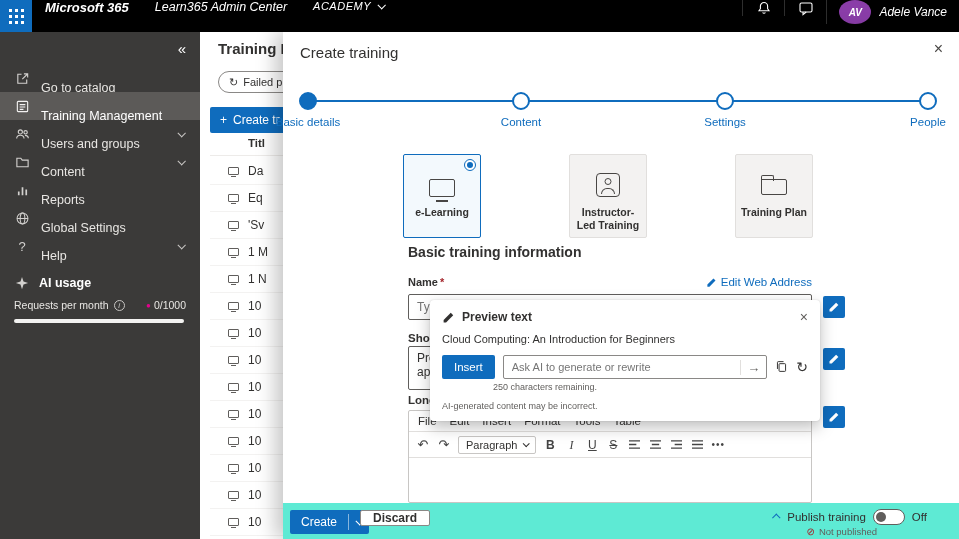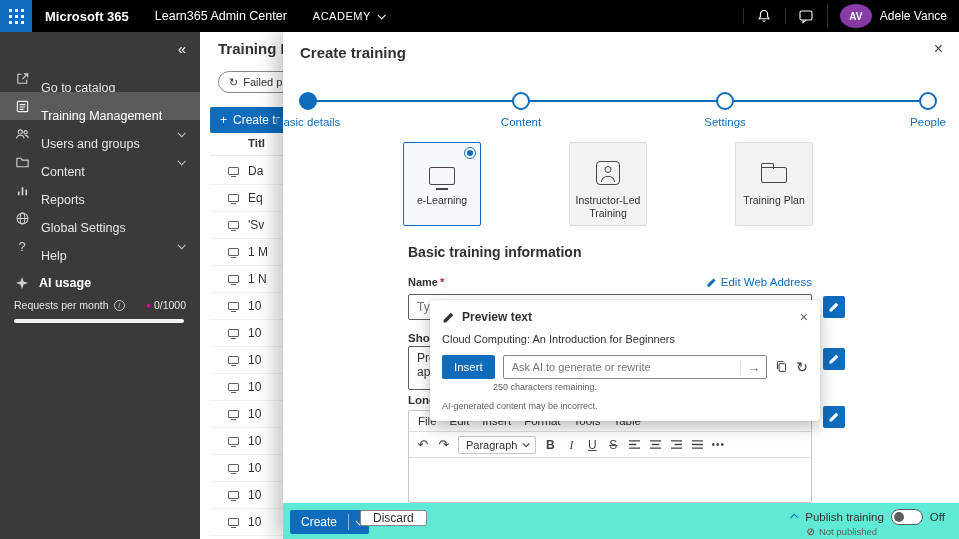--- a/index.html
+++ b/index.html
@@ -1,21 +1,21 @@
 <!DOCTYPE html>
 <html><head>
 <meta charset="utf-8">
 <style>
   * { box-sizing: border-box; margin: 0; padding: 0; }
   html,body { width:959px; height:539px; overflow:hidden; }
   body { font-family:"Liberation Sans", sans-serif; background:#fff; color:#323130; }
   [data-interactable="true"] { cursor:pointer; }
 
   
-  .topbar { height:32px; background:#000; color:#fff; display:flex; align-items:center; }
+  .topbar { height:32px; background:#000; color:#fff; display:flex; align-items:flex-start;font-style:italic; }
   .waffle-btn { width:32px; height:32px; background:#0f6cbd; display:flex; align-items:center; justify-content:center; }
   .tb-seg { display:flex; align-items:center; padding:0 13px; font-size:12.5px; white-space:nowrap; }
   .tb-brand { font-weight:700; font-size:13px; }
   .tb-academy { font-size:11px; letter-spacing:.5px; gap:7px; display:flex; align-items:center; }
   .tb-spacer { flex:1; }
   .tb-icon-btn { width:42px; display:flex; align-items:center; justify-content:center; border-left:1px solid #2e2e2e; }
   .tb-account { display:flex; align-items:center; gap:8px; padding:0 12px; border-left:1px solid #2e2e2e; }
   .avatar { width:32px; height:24px; border-radius:50%; background:#8a3da8; color:#fff; font-size:10px; font-weight:700; display:flex; align-items:center; justify-content:center; }
   .tb-name { font-size:12px; }
 
@@ -49,32 +49,32 @@
   .bg-create { position:absolute; left:10px; top:75px; height:26px; background:#0f6cbd; color:#fff; border-radius:2px; display:flex; align-items:center; gap:6px; padding:0 10px; font-size:12px; white-space:nowrap; }
   .bg-colhead { position:absolute; left:48px; top:105px; font-size:11.5px; font-weight:700; color:#323130; }
   .bg-rule { position:absolute; left:10px; right:0; top:123px; height:1px; background:#edebe9; }
   .bg-rows { position:absolute; left:10px; top:126px; right:0; }
   .bg-row { height:27px; display:flex; align-items:center; gap:9px; padding-left:18px; border-bottom:1px solid #f3f2f1; font-size:12px; color:#323130; white-space:nowrap; }
   .mon-s { width:11px; height:8px; border:1px solid #605e5c; border-radius:1px; position:relative; flex-shrink:0; }
   .mon-s::after { content:""; position:absolute; left:2px; right:2px; bottom:-3px; height:1px; background:#605e5c; }
 
   
   .modal { position:absolute; left:83px; top:0; right:0; bottom:0; background:#fff; box-shadow:-8px 0 18px rgba(0,0,0,.22); }
-  .m-title { position:absolute; left:17px; top:12px; font-size:15px; font-weight:700; color:#323130; }
+  .m-title { position:absolute; left:17px; top:12px; font-size:15px; font-weight:400; color:#323130; }
   .m-close { position:absolute; right:16px; top:9px; font-size:16px; color:#484644; line-height:1; }
 
   
   .stepper { position:absolute; left:0; top:56px; width:676px; height:46px; }
   .step-line { position:absolute; left:25px; width:620px; top:12px; height:2px; background:#0f6cbd; }
   .step-c { position:absolute; top:4px; width:18px; height:18px; border-radius:50%; background:#fff; border:2px solid #0f6cbd; }
   .step-c.active { background:#0f6cbd; }
   .step-lbl { position:absolute; top:28px; width:140px; text-align:center; font-size:11.5px; color:#0f6cbd; }
 
   
-  .cards { position:absolute; left:120px; top:110px; width:420px; height:86px; }
+  .cards { position:absolute; left:120px; top:122px; width:420px; height:86px;font-weight:bold; }
   .card { position:absolute; top:0; width:78px; height:84px; background:#f3f2f1; border:1px solid #e1dfdd; border-radius:2px; display:flex; flex-direction:column; align-items:center; }
   .card.selected { background:#f3f9fd; border:1.5px solid #0f6cbd; }
   .radio { position:absolute; top:4px; right:4px; width:12px; height:12px; border:1px solid #0f6cbd; border-radius:50%; background:#fff; display:flex; align-items:center; justify-content:center; }
   .radio::after { content:""; width:6px; height:6px; border-radius:50%; background:#0f6cbd; }
   .card-icon { height:42px; display:flex; align-items:flex-end; justify-content:center; padding-top:10px; }
   .card-lbl { margin-top:9px; font-size:10.5px; line-height:1.25; text-align:center; padding:0 4px; color:#323130; }
   .ic-mon { width:26px; height:18px; border:1.5px solid #484644; border-radius:2px; position:relative; }
   .ic-mon::after { content:""; position:absolute; left:50%; transform:translateX(-50%); bottom:-6px; width:12px; height:2px; background:#484644; }
   .ic-frame { width:24px; height:24px; border:1.5px solid #484644; border-radius:4px; position:relative; }
   .ic-frame .head { position:absolute; top:4px; left:50%; transform:translateX(-50%); width:7px; height:7px; border:1.5px solid #484644; border-radius:50%; }
@@ -119,22 +119,22 @@
   .mini-ic { color:#323130; font-size:14px; line-height:1; }
   .popup-remaining { margin:3px 0 0 51px; font-size:9px; color:#605e5c; }
   .popup-note { margin-top:9px; font-size:9px; color:#605e5c; }
 
   
   .m-footer { position:absolute; left:0; right:0; bottom:0; height:36px; background:#5eead4; }
   .split-btn { position:absolute; left:7px; top:7px; height:24px; display:flex; background:#0f6cbd; color:#fff; border-radius:2px; overflow:hidden; }
   .split-main { padding:0 11px; display:flex; align-items:center; font-size:12px; }
   .split-sep { width:1px; background:rgba(255,255,255,.5); margin:4px 0; }
   .split-chev { width:20px; display:flex; align-items:center; justify-content:center; }
-  .btn-discard { position:absolute; left:77px; top:7px; height:16px; padding:0 12px; background:#fff; border:1px solid #8a8886; border-radius:2px; font-size:12px; font-family:inherit; color:#323130; }
-  .pub-row { position:absolute; right:14px; top:6px; display:flex; align-items:center; gap:7px; }
+  .btn-discard { position:absolute; left:77px; top:7px; height:16px; padding:0 12px; background:#fff; border:1px solid #8a8886; border-radius:2px; font-size:12px; font-family:inherit; color:#323130;font-weight:bold; }
+  .pub-row { position:absolute; right:32px; top:6px; display:flex; align-items:center; gap:7px; }
   .pub-lbl { font-size:11.5px; color:#323130; }
   .toggle { width:32px; height:16px; border:1px solid #605e5c; border-radius:8px; position:relative; background:#fff; }
   .toggle::after { content:""; position:absolute; left:2px; top:2px; width:10px; height:10px; border-radius:50%; background:#605e5c; }
   .toggle-state { font-size:11.5px; color:#323130; }
   .pub-status { position:absolute; right:82px; top:23px; display:flex; align-items:center; gap:4px; font-size:9.5px; color:#605e5c; }
   .blocked { color:#a4262c; font-size:10px; }
 </style>
 </head>
 <body>
 

